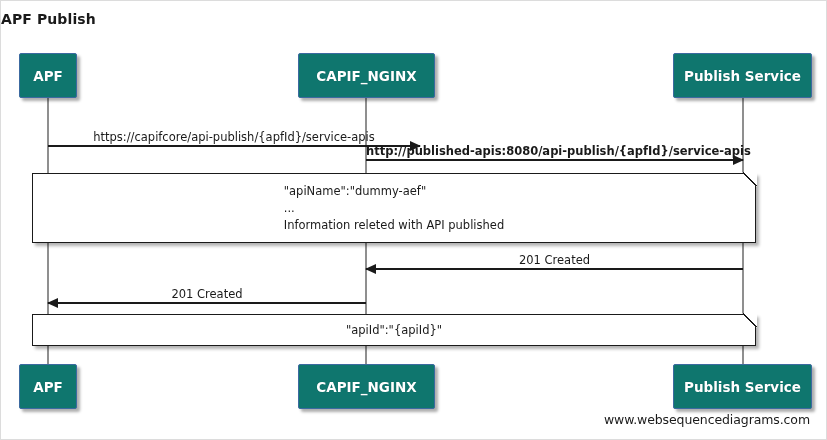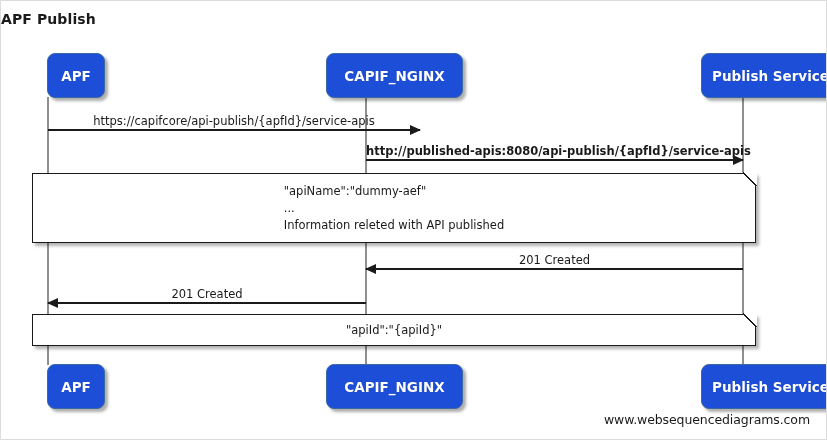--- a/index.html
+++ b/index.html
@@ -35,34 +35,33 @@
   
   .lifeline {
     position: absolute;
     width: 2px;
     background: #8f8f8f;
   }
 
   
   .actor-box {
     position: absolute;
-    background: #1d4ed8;
+    background: #0f766e;
     border: 1px solid #3c6aa0;
-    border-radius: 8px;
+    border-radius: 2px;
     box-shadow: 3px 3px 3px rgba(0,0,0,0.32);
     color: #ffffff;
     font-size: 13.5px;
     font-weight: bold;
     display: flex;
     align-items: center;
     justify-content: center;
     box-sizing: border-box;
     text-shadow: 0 0 1px rgba(0,0,0,0.25);
     white-space: nowrap;
-    margin-left: 28px;
   }
 
   
   .msg {
     position: absolute;
     height: 22px;
   }
   .msg-line {
     position: absolute;
     left: 0;
@@ -172,21 +171,21 @@
   <div class="actor-box" style="left:18px; top:52px; width:58px; height:45px;">
     <span>APF</span>
   </div>
   <div class="actor-box" style="left:297px; top:52px; width:137px; height:45px;">
     <span>CAPIF_NGINX</span>
   </div>
   <div class="actor-box" style="left:672px; top:52px; width:139px; height:45px;">
     <span>Publish Service</span>
   </div>
 
-  <div class="msg" style="left:47px; top:108px; width:372px;">
+  <div class="msg" style="left:47px; top:124px; width:372px;">
     <div class="msg-label">https://capifcore/api-publish/{apfId}/service-apis</div>
     <div class="msg-line"></div>
     <div class="msg-head right"></div>
   </div>
 
   <div class="msg" style="left:365px; top:138px; width:377px;font-weight:bold;">
     <div class="msg-label">http://published-apis:8080/api-publish/{apfId}/service-apis</div>
     <div class="msg-line"></div>
     <div class="msg-head right"></div>
   </div>

